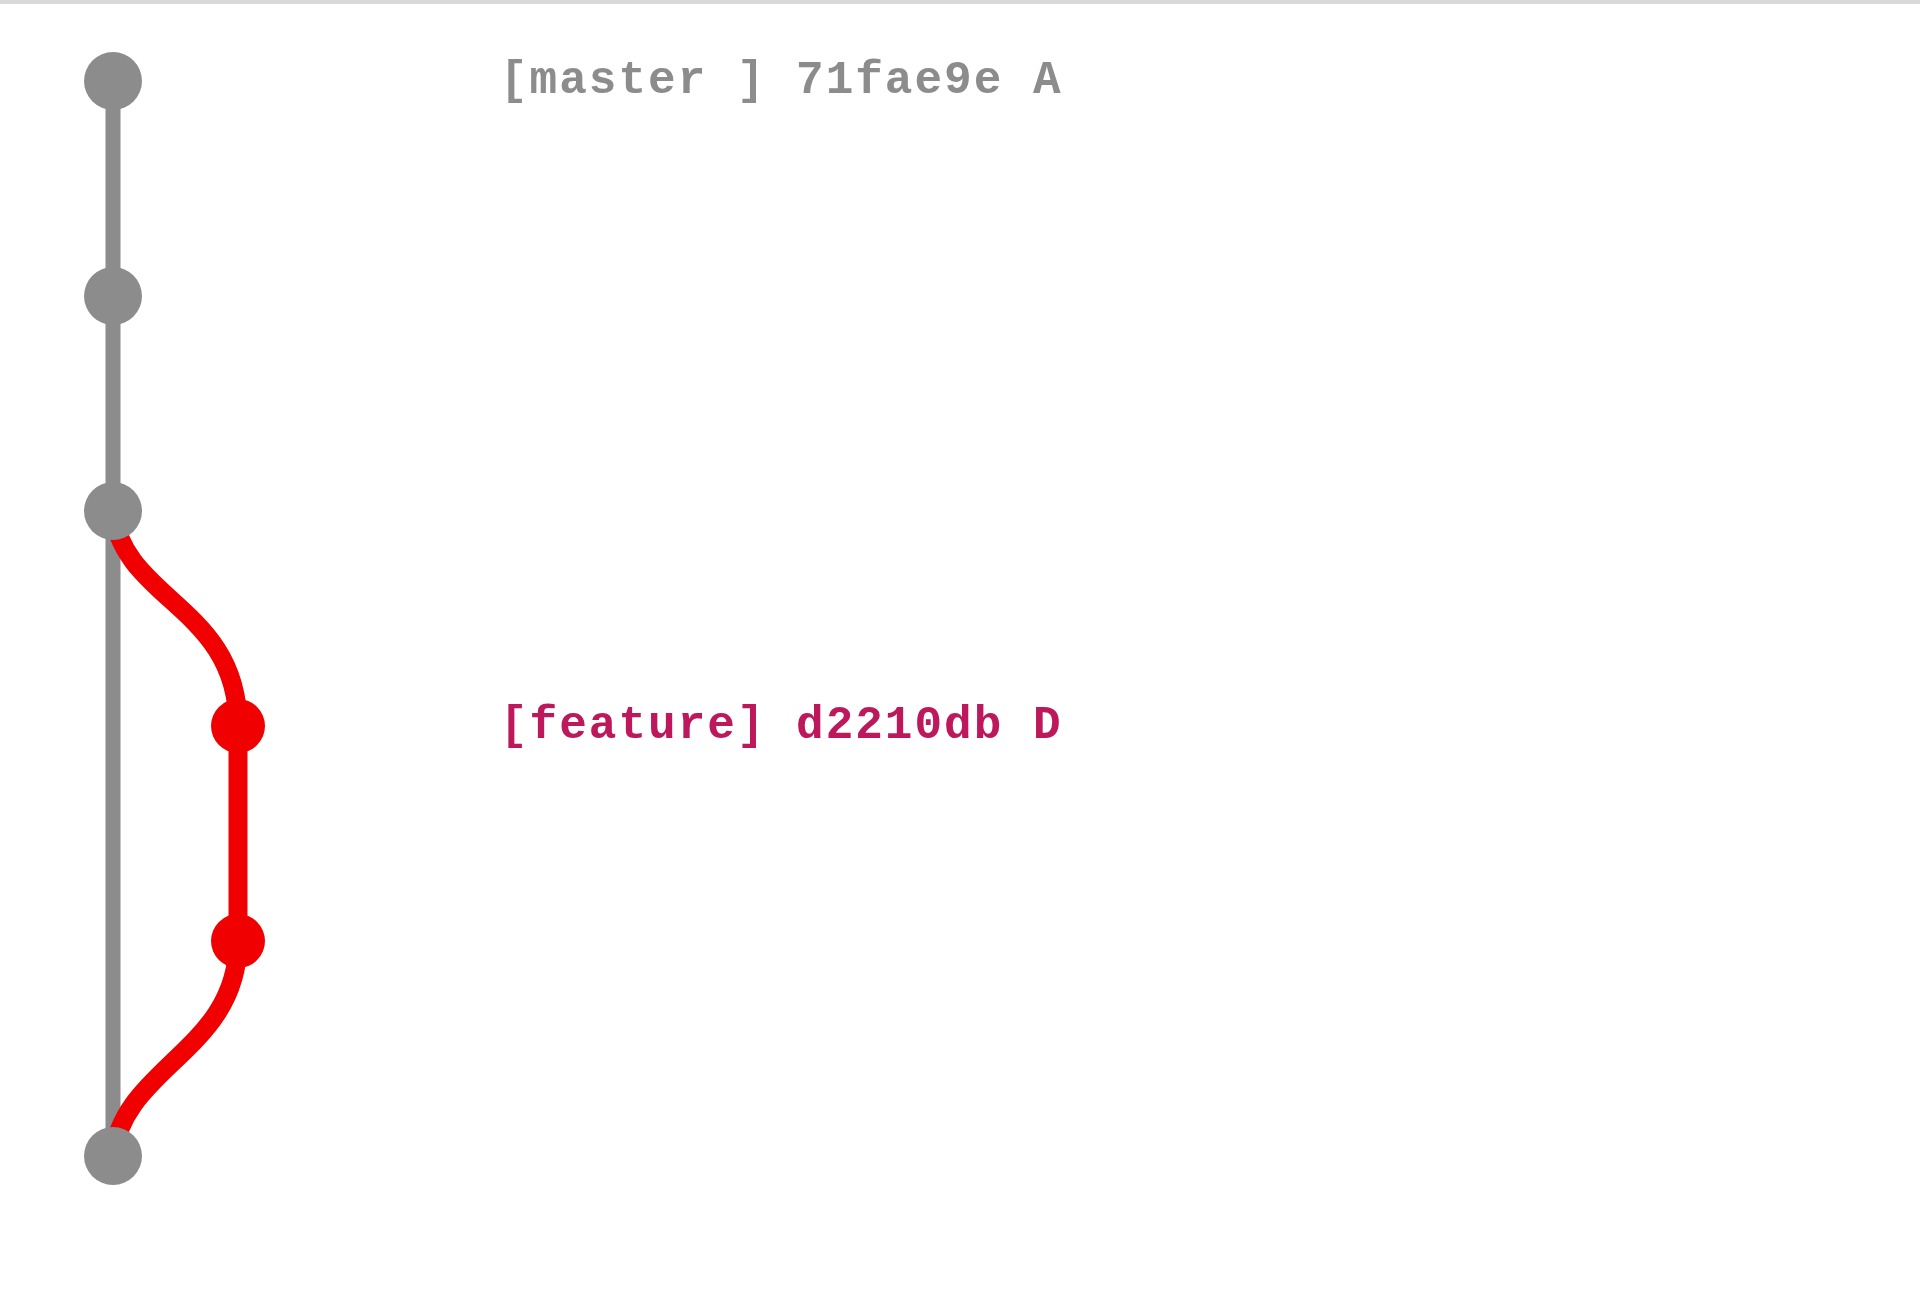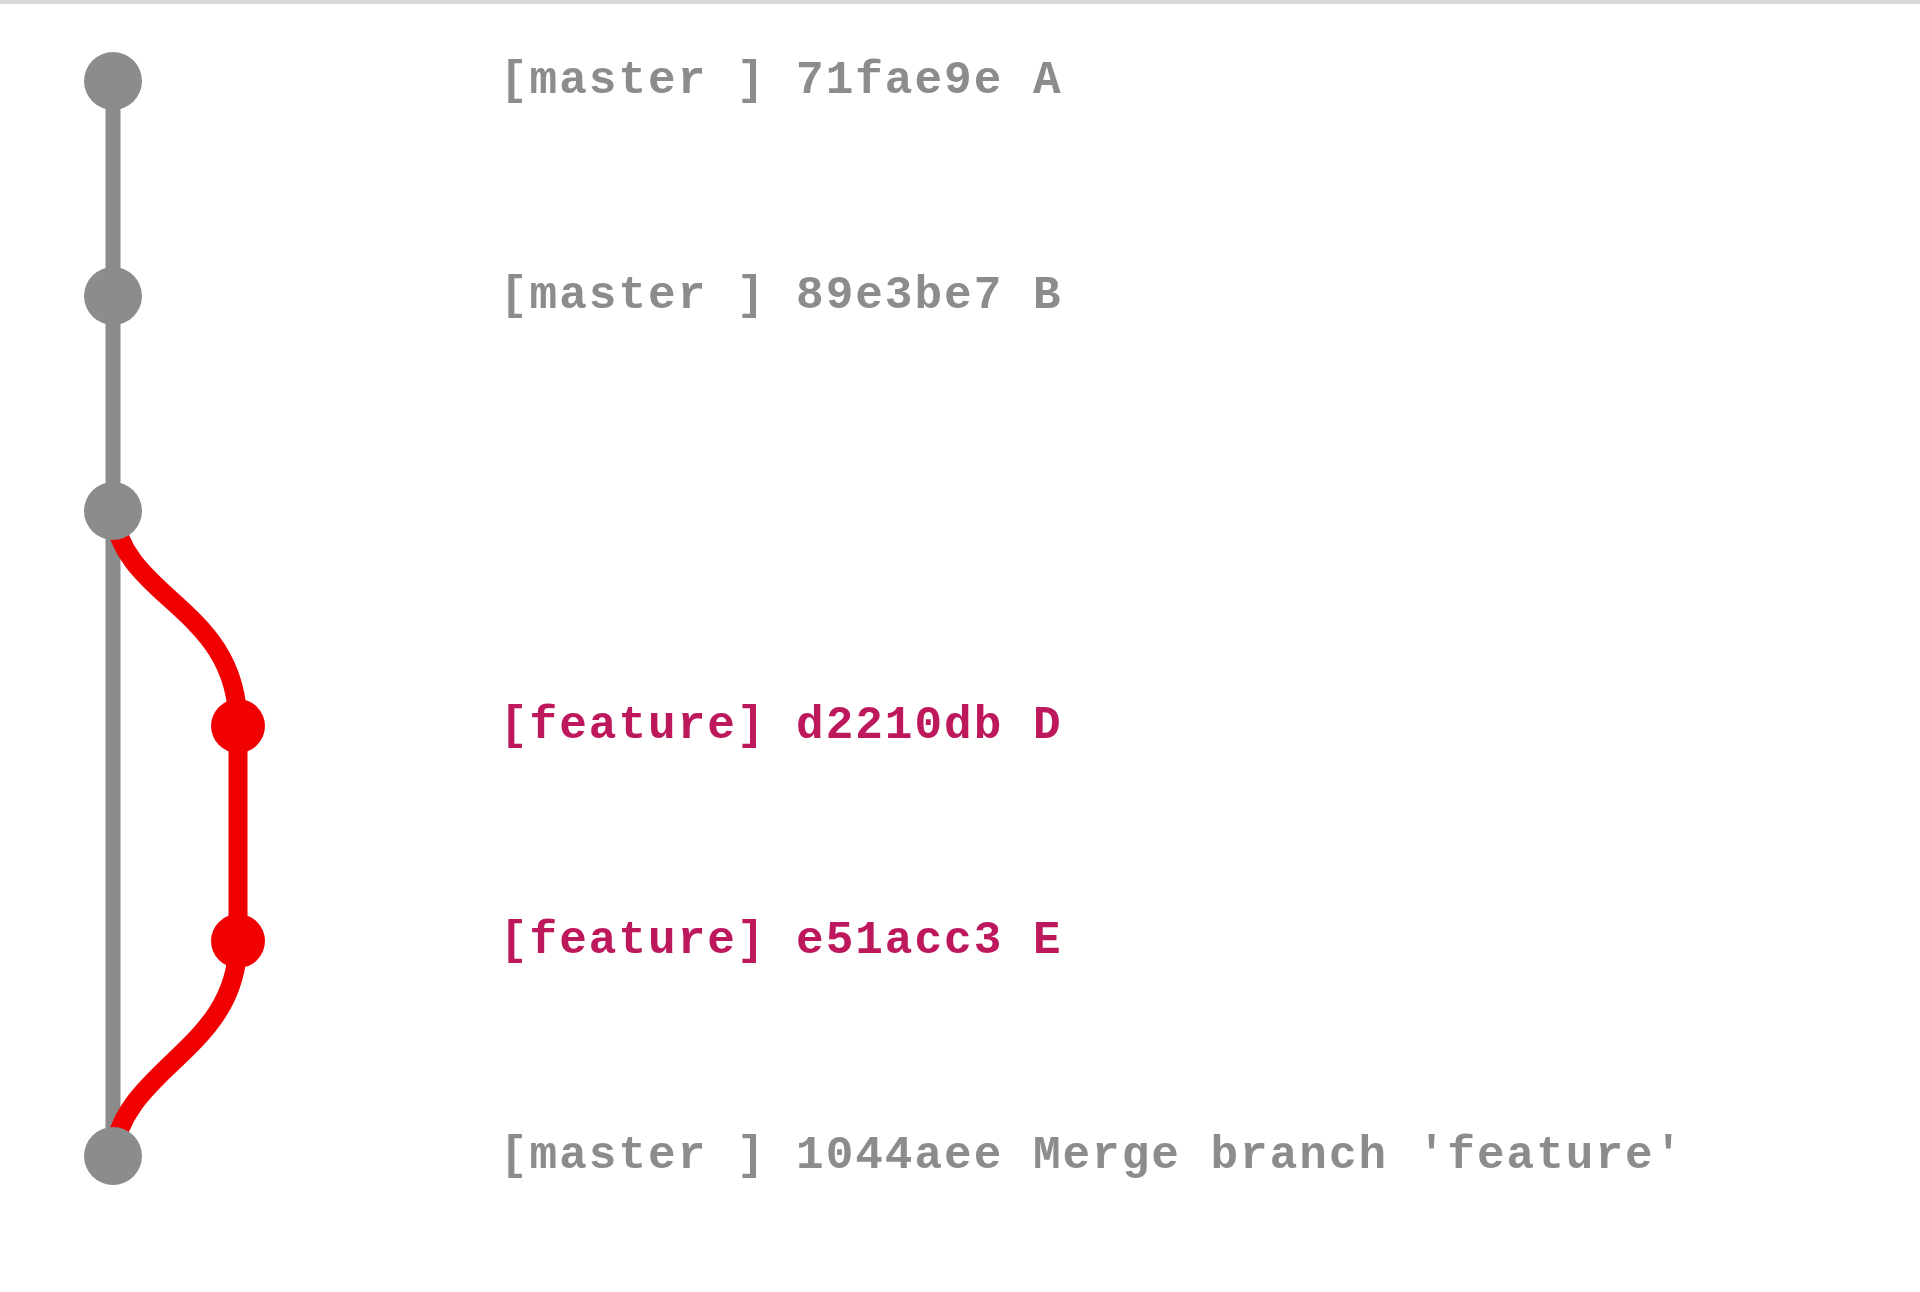--- a/index.html
+++ b/index.html
@@ -48,17 +48,14 @@
       <line x1="113" y1="81" x2="113" y2="1156" stroke="#8c8c8c" stroke-width="15" stroke-linecap="round"></line>
       <path d="M 113 511 C 123 601, 238 606, 238 726 L 238 941 C 238 1051, 123 1066, 113 1156" fill="none" stroke="#f00000" stroke-width="19" stroke-linecap="round"></path>
       <circle cx="113" cy="81" r="29" fill="#8c8c8c"></circle>
       <circle cx="113" cy="296" r="29" fill="#8c8c8c"></circle>
       <circle cx="113" cy="511" r="29" fill="#8c8c8c"></circle>
       <circle cx="238" cy="726" r="27" fill="#f00000"></circle>
       <circle cx="238" cy="941" r="27" fill="#f00000"></circle>
       <circle cx="113" cy="1156" r="29" fill="#8c8c8c"></circle>
     </svg>
 <div class="commit-label c-master" style="top: 81px;"><span>[master ] </span><span>71fae9e</span> <span>A</span></div>
-    <div class="commit-label c-master" style="top: 296px;"><span>[master ] </span><span>89e3be7</span> <span>B</span></div>
     <div class="commit-label c-feature" style="top: 726px;"><span>[feature] </span><span>d2210db</span> <span>D</span></div>
-    <div class="commit-label c-feature" style="top: 941px;"><span>[feature] </span><span>e51acc3</span> <span>E</span></div>
-    <div class="commit-label c-master" style="top: 1156px;"><span>[master ] </span><span>1044aee</span> <span>Merge branch 'feature'</span></div>
   </div>
 
 </body></html>

